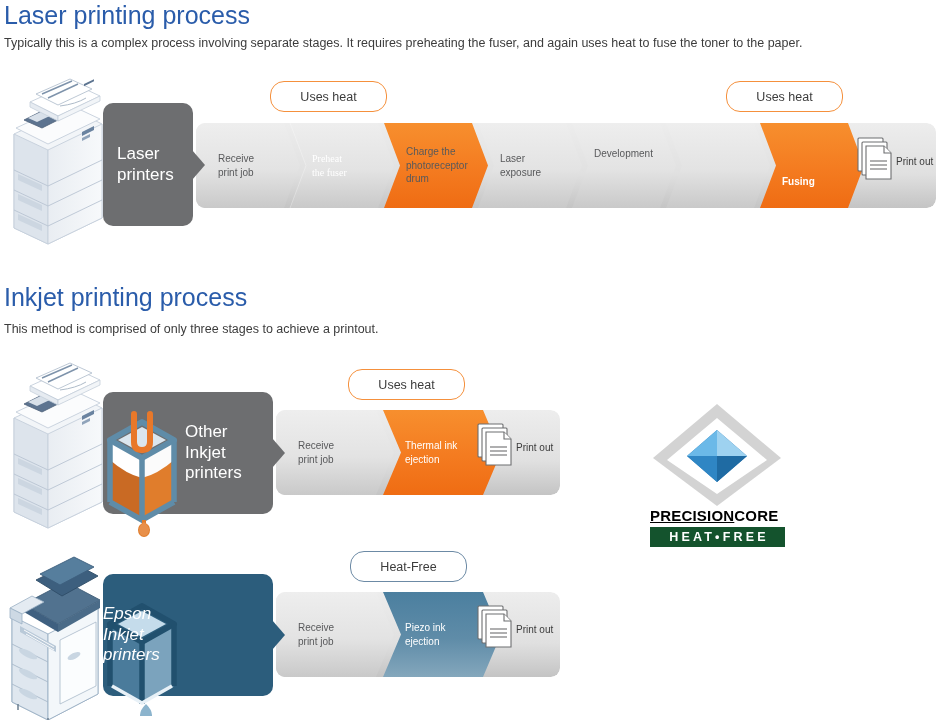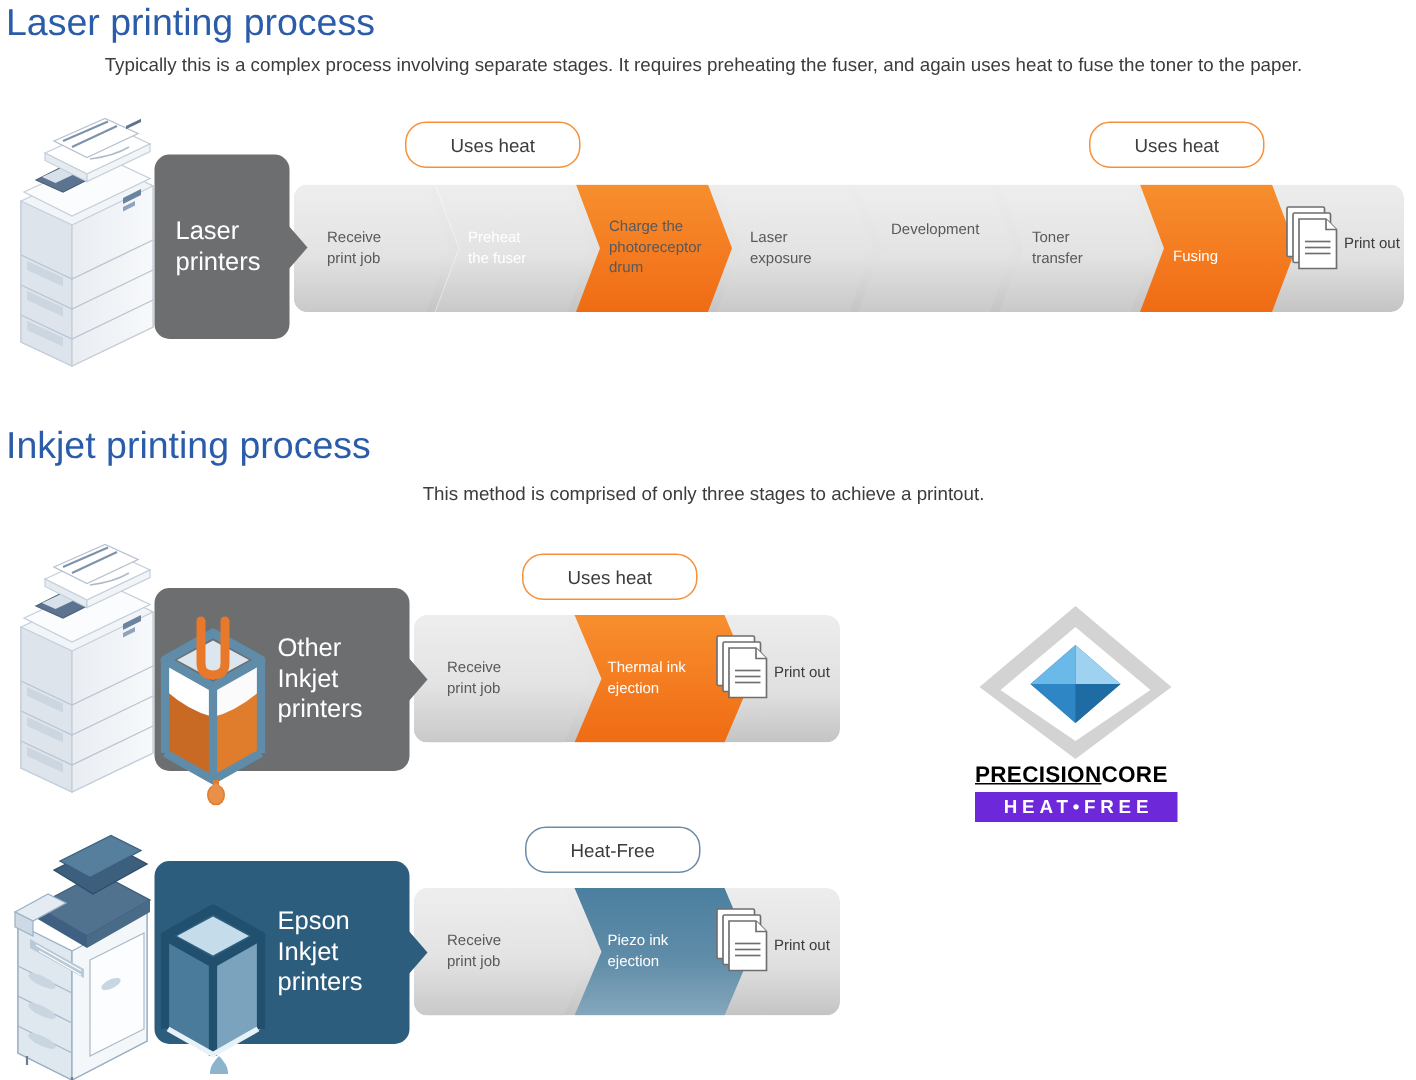--- a/index.html
+++ b/index.html
@@ -17,21 +17,20 @@
     color:#2a5caa;
     letter-spacing:0px;
     margin:0;
     padding:0;
   }
   .section-desc{
     font-size:12.5px;
     color:#3c3c3c;
     margin:0;
     padding:0;
-    text-align:center;
   }
 
   
   .abs{position:absolute;}
 
   
   .flowrow{position:absolute;}
   .track{
     position:absolute;
     border-radius:9px;
@@ -113,21 +112,21 @@
   .pc-word{
     font-size:15px;
     font-weight:bold;
     letter-spacing:0.2px;
     white-space:nowrap;
     font-family:"Liberation Sans","DejaVu Sans",sans-serif;
   }
   .pc-precision{color:#000000;text-decoration:underline;}
   .pc-core{color:#000000;}
   .pc-bar{
-    background:#6d28d9;
+    background:#14532d;
     color:#ffffff;
     font-size:12.5px;
     font-weight:bold;
     letter-spacing:3.2px;
     text-align:center;
     padding:3px 0 3px 3px;
     margin-top:3px;
   }
 </style>
 </head>
@@ -222,41 +221,37 @@
       <g fill="none" stroke="#ffffff" stroke-width="0.6" opacity="0.5">
         <path d="M94,0 L110,42.5 L94,85"></path>
       </g>
     </svg>
   </div>
 
   <div class="seg" style="left:196px;top:45px;width:94px;height:85px;">
     <span class="seg-label" style="color:#58595b;">Receive
 print job</span>
   </div>
-  <div class="seg" style="left:290px;top:45px;width:94px;height:85px;">
+  <div class="seg" style="left:290px;top:45px;width:94px;height:85px;font-family:Liberation Serif, serif;">
     <span class="seg-label" style="color:#ffffff;">Preheat
 the fuser</span>
   </div>
   <div class="seg" style="left:384px;top:45px;width:94px;height:85px;">
     <span class="seg-label" style="color:#58595b;">Charge the
 photoreceptor
 drum</span>
   </div>
   <div class="seg" style="left:478px;top:45px;width:94px;height:85px;">
     <span class="seg-label" style="color:#58595b;">Laser
 exposure</span>
   </div>
   <div class="seg" style="left:572px;top:45px;width:94px;height:61px;text-align:center;">
     <span class="seg-label" style="color:#58595b;">Development</span>
   </div>
-  <div class="seg" style="left:666px;top:45px;width:94px;height:85px;">
-    <span class="seg-label" style="color:#58595b;">Toner
-transfer</span>
-  </div>
-  <div class="seg" style="left:760px;top:45px;width:94px;height:98px;">
+  <div class="seg" style="left:760px;top:55px;width:94px;height:98px;font-weight:bold;">
     <span class="seg-label" style="color:#ffffff;">Fusing</span>
   </div>
 
   <div class="printout" style="left:856px;top:58px;width:62px;">
     <span>
       <svg width="40" height="44" viewBox="0 0 40 44">
         <g fill="#ffffff" stroke="#6d6e70" stroke-width="1.1">
           <rect x="2" y="2" width="25" height="33" rx="1"></rect>
           <rect x="6" y="6" width="25" height="33" rx="1"></rect>
           <path d="M10,10 H28 L35,17 V43 H10 Z"></path>
@@ -512,21 +507,21 @@
             <path d="M78,38 L78,100"></path>
             <path d="M46,56 L46,118"></path>
         </g>
         <polygon points="22,38 46,51 70,38 46,25" fill="#c5dceb"></polygon>
 
         <path d="M16,100 L46,117 L76,100" stroke="#e8f1f7" stroke-width="3.5" fill="none"></path>
 
         <path d="M50,118 q6,6 6,11 a6,7 0 0 1 -12,0 q0,-5 6,-11" fill="#8cb4cd"></path>
       </svg>
     </span>
-    <span class="pl-text" style="padding-left:82px;">Epson
+    <span class="pl-text" style="font-style:italic;">Epson
 Inkjet
 printers</span>
   </div>
 </div>
 
 <div class="pc-logo" style="left:650px;top:402px;width:135px;height:145px;">
   <span style="display:block;">
     <svg width="135" height="105" viewBox="0 0 135 105">
 
       <polygon points="67,2 131,56 67,104 3,56" fill="#d3d3d3"></polygon>

